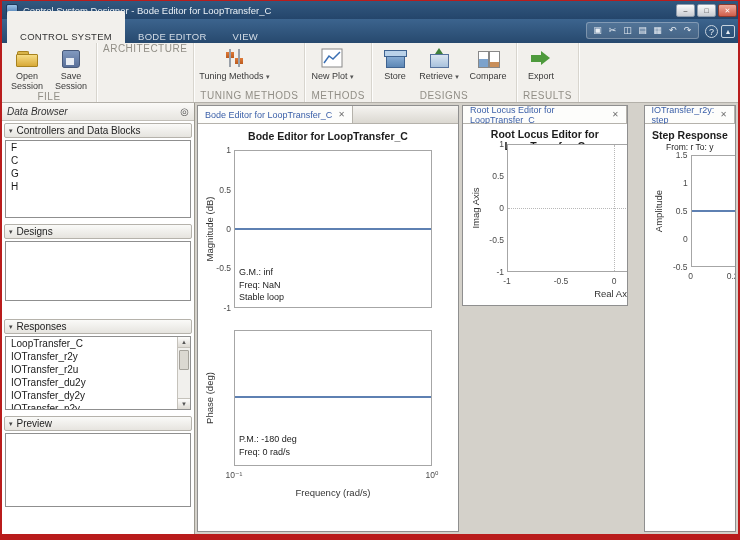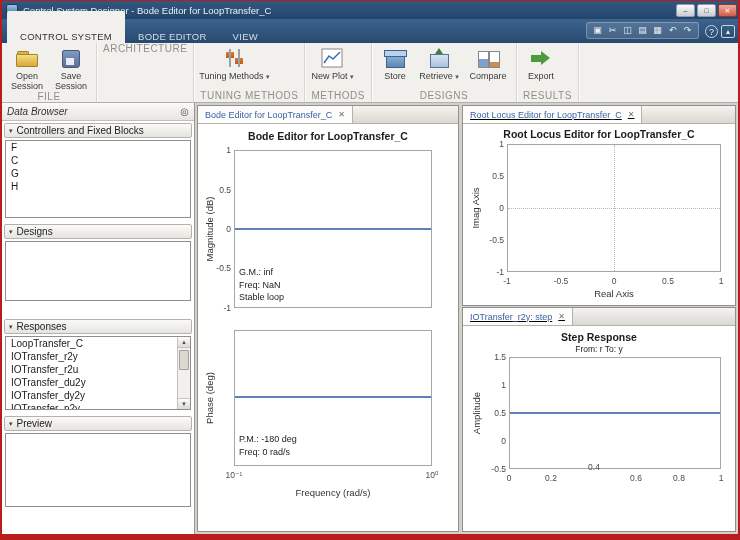--- a/index.html
+++ b/index.html
@@ -70,21 +70,21 @@
   .li { height:13px; line-height:13px; padding-left:5px; font-size:10px; color:#1a1a1a; white-space:nowrap; }
   .sbar { position:absolute; right:0; top:0; bottom:0; width:13px; background:#f1f0ed; border-left:1px solid #c5c2bb; }
   .sarrow { height:11px; font-size:6px; color:#555; text-align:center; line-height:11px; background:linear-gradient(#fdfdfc,#dddad3); border-bottom:1px solid #c5c2bb; }
   .sarrow.down { position:absolute; bottom:0; left:0; right:0; border-top:1px solid #c5c2bb; border-bottom:none; }
   .sthumb { position:absolute; left:1px; right:1px; top:13px; height:20px; background:#dbd8d1; border:1px solid #a5a29b; border-radius:1px; }
 
   
   .plots { flex:1; background:#d4d1ca; padding:2px; display:flex; gap:3px; }
   .panel { background:#fff; border:1px solid #8f8f8f; display:flex; flex-direction:column; }
   .bode-panel { width:262px; }
-  .rightcol { flex:1; display:flex; flex-direction:column; gap:1px;text-decoration:underline; }
+  .rightcol { flex:1; display:flex; gap:16px; }
   .rl-panel { height:201px; }
   .step-panel { flex:1; }
   .ptabbar { height:18px; background:linear-gradient(#f5f4f1,#dbd8d1); border-bottom:1px solid #b5b2ab; display:flex; flex-shrink:0; }
   .ptab { background:#fdfdfb; border-right:1px solid #b5b2ab; padding:0 7px; font-size:9px; color:#3a5fa8; display:flex; align-items:center; gap:6px; }
   .pclose { color:#707070; font-size:8px; }
   .chart { position:relative; flex:1; background:#fff; overflow:hidden; }
 
   .ctitle { position:absolute; width:100%; text-align:center; font-weight:bold; font-size:10.5px; color:#1c1c1c; }
   .csub { position:absolute; width:100%; text-align:center; font-size:8.5px; color:#1c1c1c; }
   .axbox { position:absolute; border:1px solid #a6a6a6; background:#fff; }
@@ -205,21 +205,21 @@
   <div class="main">
 
     <div class="databrowser">
       <div class="db-header">
         <span>Data Browser</span>
         <span class="db-menu">◎</span>
       </div>
 
       <div class="sec-head">
         <span class="tri">▾</span>
-        <span>Controllers and Fixed Blocks</span>
+        <span>Controllers and Data Blocks</span>
       </div>
       <div class="listbox" style="height:78px">
         <div class="li">F</div>
         <div class="li">C</div>
         <div class="li">G</div>
         <div class="li">H</div>
       </div>
 
       <div class="sec-head" style="margin-top:6px">
         <span class="tri">▾</span>

